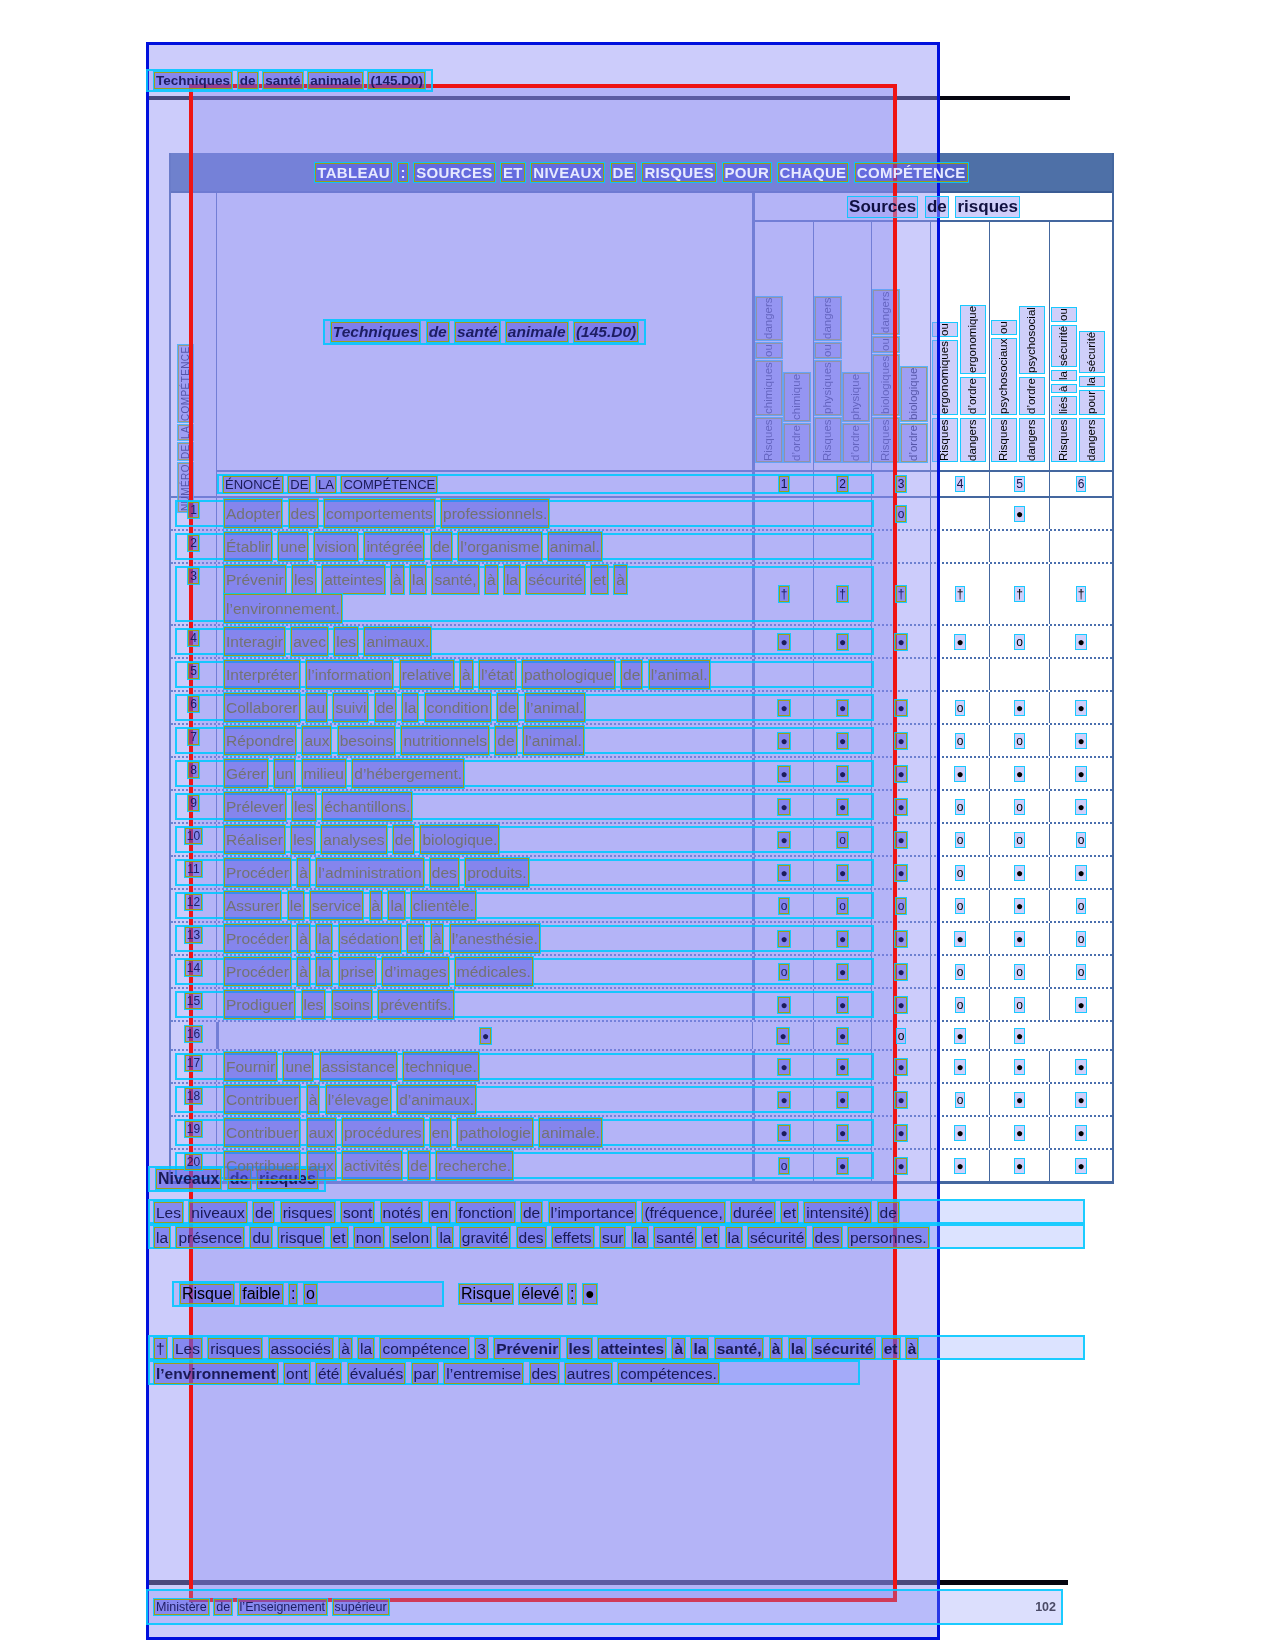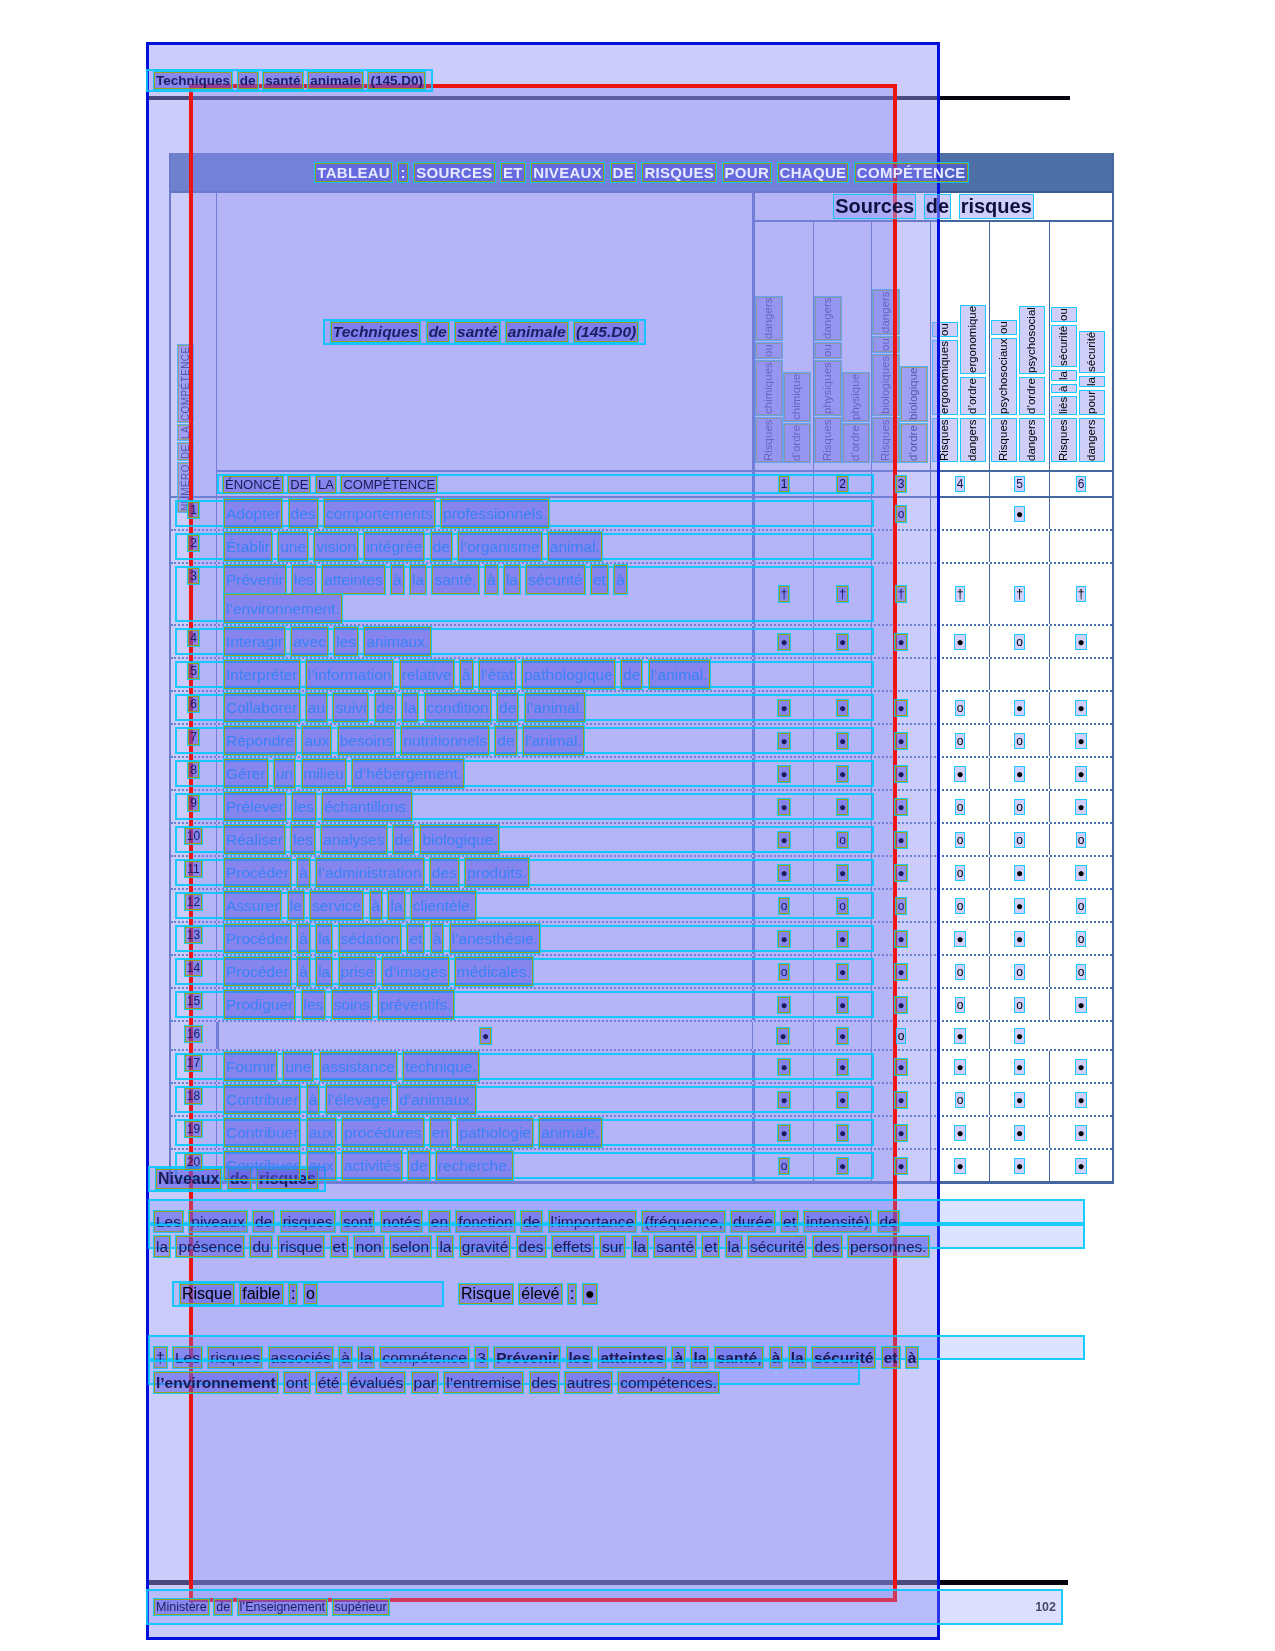--- a/index.html
+++ b/index.html
@@ -12,21 +12,21 @@
   .doc{position:relative; width:1275px; height:1651px; background:#fff; overflow:hidden;}
 
   
   .wb{display:inline-block; position:relative; z-index:30; padding:0 1px; margin:0 1px;
       background:rgba(85,85,228,0.5); border:1px solid var(--olive);
       box-shadow:0 0 0 1px var(--cyan);}
   .wb.c{background:rgba(160,160,245,0.5); border-color:var(--cyan); box-shadow:none;}
   .lb-inline{display:inline-block; position:relative; z-index:25;
       border:2px solid var(--cyan); background:rgba(120,120,235,0.22); padding:1px 5px;}
   .linebar{display:block; position:relative; z-index:25; border:2px solid var(--cyan);
-      background:rgba(110,140,255,0.24); height:25px; line-height:19px; padding:10px 3px;
+      background:rgba(110,140,255,0.24); height:25px; line-height:19px; padding:1px 3px;
       white-space:nowrap;}
 
   
   .pageheader{position:absolute; left:146px; top:69px; font-size:13.5px; font-weight:600;
       color:#1d1d62;}
   .toprule{position:absolute; left:146px; top:96px; width:924px; height:4px; background:#05050f;}
   .footrule{position:absolute; left:146px; top:1580px; width:922px; height:5px; background:#05050f;}
   .footbar{position:absolute; left:146px; top:1589px; width:917px; height:17px;
       border:2px solid var(--cyan); background:rgba(140,150,250,0.3); z-index:25;
       display:flex; align-items:center; justify-content:space-between; padding:16px 5px;
@@ -44,21 +44,21 @@
       border-bottom:2px solid #3a5c94; color:#e6e9ff; font-weight:bold; font-size:15px;
       letter-spacing:.3px; display:flex; align-items:center; justify-content:center;
       white-space:nowrap;}
   .cnumero{grid-column:1; grid-row:2/5; position:relative; border-bottom:2px solid var(--line);}
   .ccourse{grid-column:2; grid-row:2/4; border-left:1px solid var(--line);
       border-bottom:2px solid var(--line); display:flex; align-items:center;
       justify-content:center;}
   .coursetxt{font-style:italic; font-weight:bold; font-size:15.5px; color:#1d1d62;}
   .csources{grid-column:3/-1; grid-row:2; border-left:3px solid var(--line);
       border-bottom:2px solid var(--line); display:flex; align-items:center;
-      justify-content:center; font-weight:bold; font-size:20px; color:#101040;}
+      justify-content:center; font-weight:bold; font-size:17px; color:#101040;}
   .crot{grid-row:3; border-bottom:2px solid var(--line); overflow:hidden; position:relative;}
   .crot.first{border-left:3px solid var(--line);}
   .crot:not(.first){border-left:1px solid var(--line);}
   .rot{writing-mode:vertical-rl; transform:rotate(180deg); height:244px; width:100%;
       font-size:11.5px; line-height:1.9; text-align:left; padding-top:4px;}
   .rotY{color:#1c1c60;} .rotC{color:#000;}
   .numrot{position:absolute; left:6px; bottom:-16px; writing-mode:vertical-rl;
       transform:rotate(180deg); font-size:10px; letter-spacing:.4px; color:#1c1c60;
       height:230px;}
   .cenon{grid-column:2; grid-row:4; border-left:1px solid var(--line);
@@ -70,21 +70,21 @@
       justify-content:center; font-size:12px; color:#15154a;}
   .cno.first{border-left:3px solid var(--line);}
   .cno:not(.first){border-left:1px solid var(--line);}
 
   .trow{display:grid; grid-template-columns:45px 536px 61px 58px 59px 59px 60px 63px;
       min-height:29px; position:relative;}
   .trow + .trow{border-top:2px dotted var(--dot);}
   .cellnum{display:flex; align-items:flex-start; justify-content:center; font-size:12px;
       color:#202066; padding-top:4px;}
   .ctext{border-left:1px solid var(--line); font-size:15.5px; line-height:27px;
-      color:#3b82f6; padding:1px 20px 1px 6px; position:relative;}
+      color:#737373; padding:1px 20px 1px 6px; position:relative;}
   .ctext .inner{max-width:500px;}
   .ctext::before{content:''; position:absolute; left:-42px; top:2px; bottom:2px; right:-122px;
       border:2px solid var(--cyan); z-index:24; pointer-events:none;}
   .cm{display:flex; align-items:center; justify-content:center; font-size:12px;}
   .cm.m1{border-left:3px solid var(--line);}
   .cm:not(.m1){border-left:1px solid var(--line);}
   .cm.yy{color:#1c1c5e;} .cm.cc{color:#000;}
 
   
   .bottom{position:absolute; left:148px; top:1166px; width:937px; font-size:15.5px;

